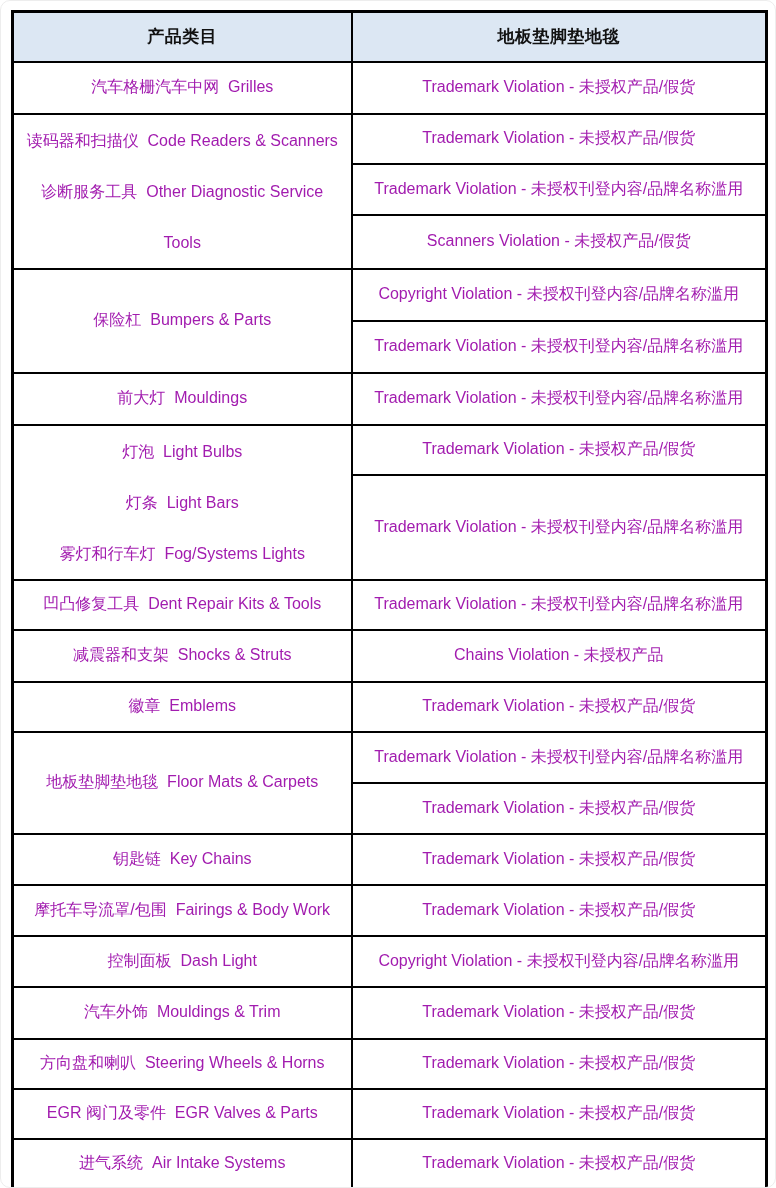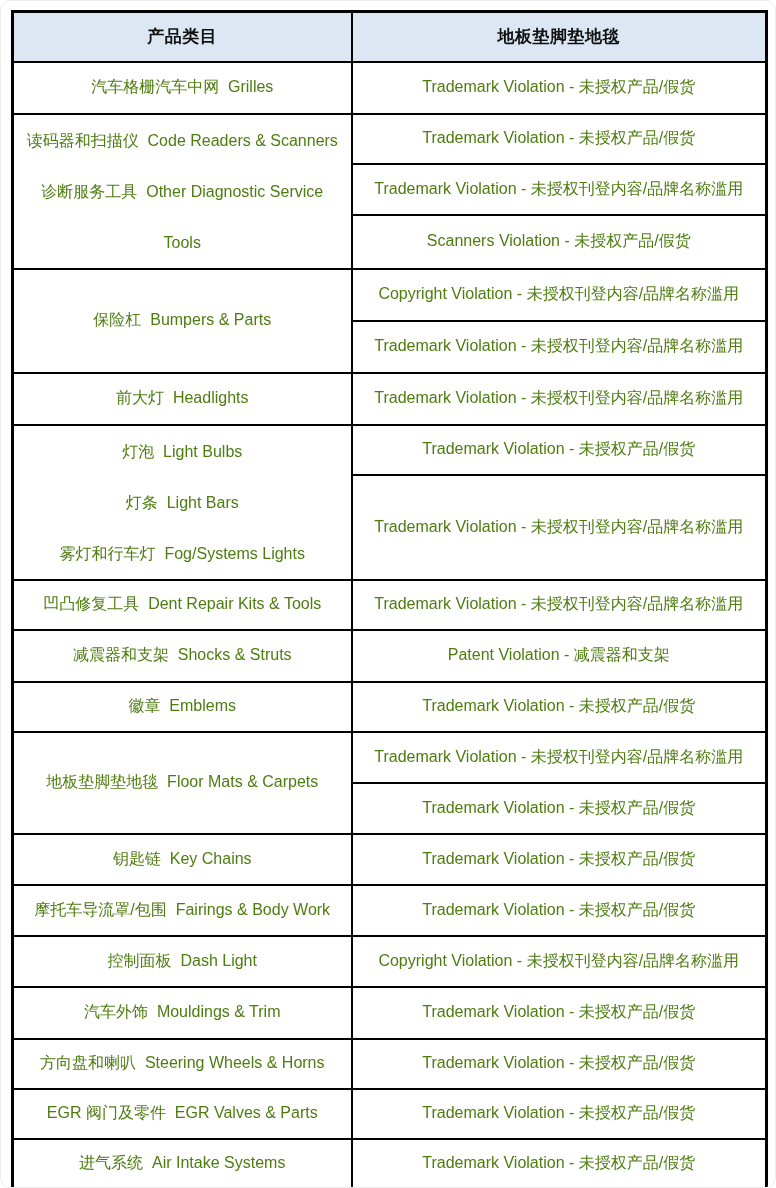--- a/index.html
+++ b/index.html
@@ -37,21 +37,21 @@
     overflow: hidden;
   }
   th {
     background: #DCE7F3;
     color: #111111;
     font-size: 17px;
     font-weight: 700;
     letter-spacing: 0.5px;
   }
   td {
-    color: #4d7c0f;
+    color: #a21caf;
     font-size: 16px;
     font-weight: 400;
   }
   td.multi { line-height: 51px; padding: 0 2px; }
   tr.hh  { height: 50px; }
   tr.h50 { height: 50px; }
   tr.h51 { height: 51px; }
   tr.h52 { height: 52px; }
   tr.h102{ height: 102px; }
 </style>
@@ -92,42 +92,42 @@
 
       <tr class="h52">
         <td rowspan="2">保险杠  Bumpers &amp; Parts</td>
         <td>Copyright Violation - 未授权刊登内容/品牌名称滥用</td>
       </tr>
       <tr class="h52">
         <td>Trademark Violation - 未授权刊登内容/品牌名称滥用</td>
       </tr>
 
       <tr class="h52">
-        <td>前大灯  Headlights</td>
+        <td>前大灯  Mouldings</td>
         <td>Trademark Violation - 未授权刊登内容/品牌名称滥用</td>
       </tr>
 
       <tr class="h50">
         <td class="multi" rowspan="2">灯泡  Light Bulbs
 灯条  Light Bars
 雾灯和行车灯  Fog/Systems Lights</td>
         <td>Trademark Violation - 未授权产品/假货</td>
       </tr>
       <tr class="h102">
         <td>Trademark Violation - 未授权刊登内容/品牌名称滥用</td>
       </tr>
 
       <tr class="h50">
         <td>凹凸修复工具  Dent Repair Kits &amp; Tools</td>
         <td>Trademark Violation - 未授权刊登内容/品牌名称滥用</td>
       </tr>
 
       <tr class="h52">
         <td>减震器和支架  Shocks &amp; Struts</td>
-        <td>Patent Violation - 减震器和支架</td>
+        <td>Chains Violation - 未授权产品</td>
       </tr>
 
       <tr class="h50">
         <td>徽章  Emblems</td>
         <td>Trademark Violation - 未授权产品/假货</td>
       </tr>
 
       <tr class="h51">
         <td rowspan="2">地板垫脚垫地毯  Floor Mats &amp; Carpets</td>
         <td>Trademark Violation - 未授权刊登内容/品牌名称滥用</td>

